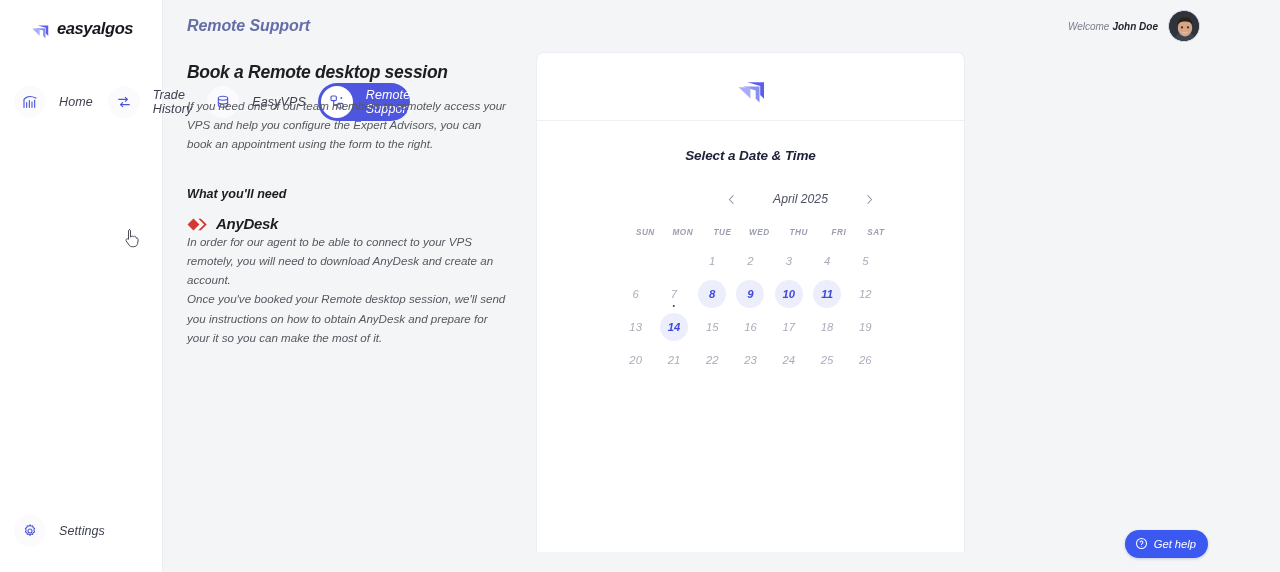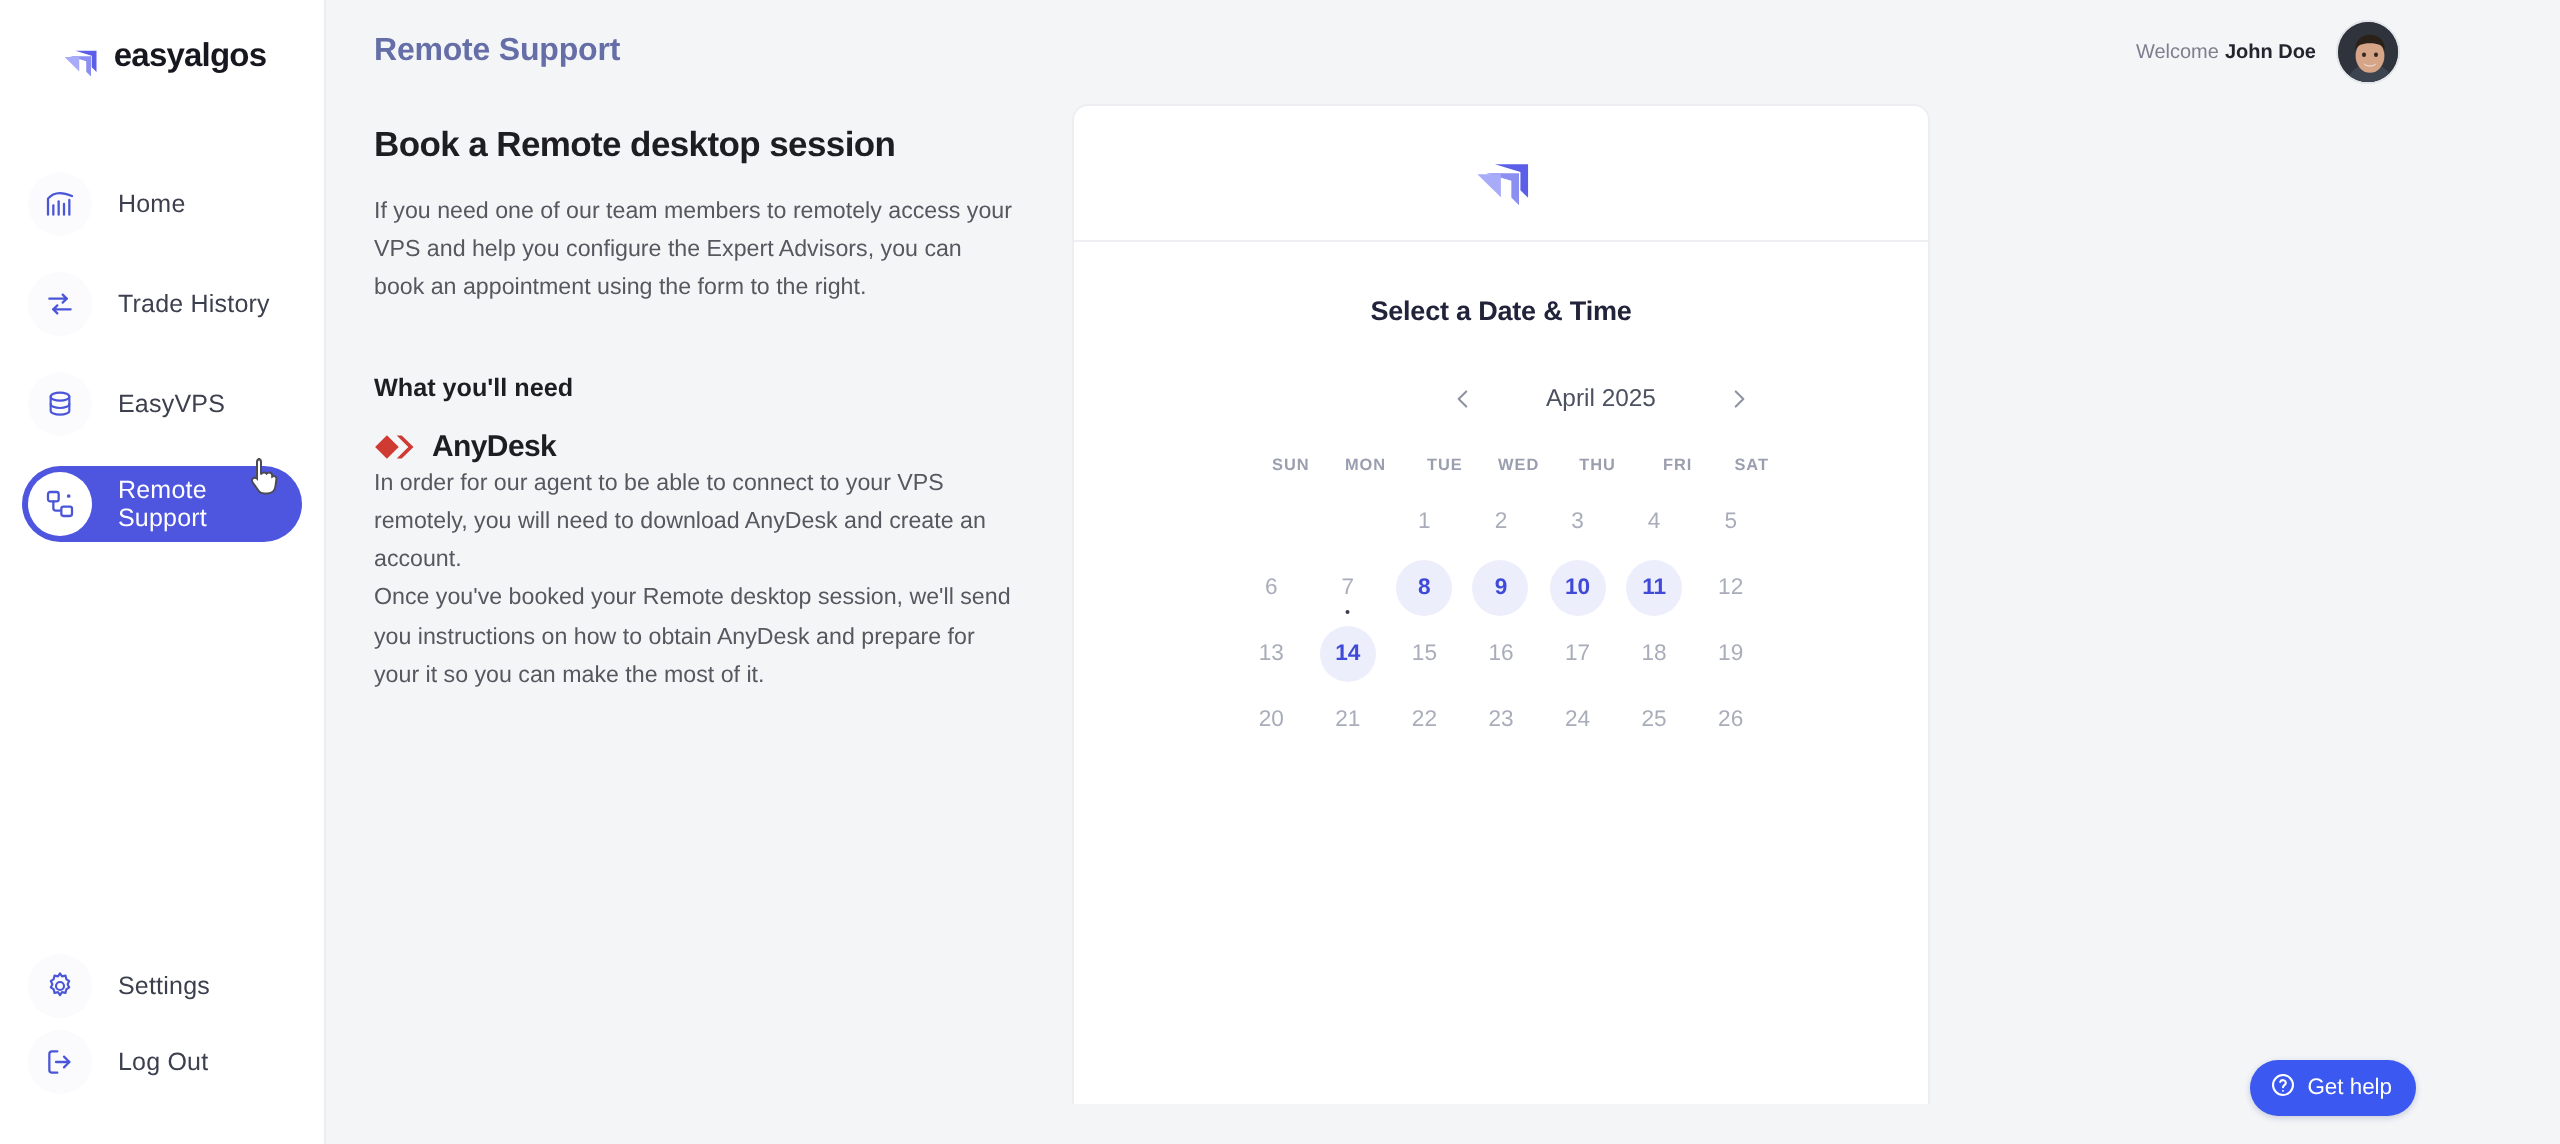--- a/index.html
+++ b/index.html
@@ -3,33 +3,33 @@
 <meta charset="utf-8">
 <style>
   * { margin:0; padding:0; box-sizing:border-box; }
   html,body { width:1280px; height:572px; overflow:hidden; }
   body {
     font-family:"Liberation Sans", sans-serif;
     background:#f4f5f7;
     color:#2d3142;
     -webkit-font-smoothing:antialiased;
   }
-  #app { display:flex; width:1224px; height:572px; }
+  #app { display:flex; width:1224px; height:572px;font-style:italic; }
 
   
   .sidebar {
     width:163px; height:572px; background:#ffffff;
     border-right:1px solid #ececf1;
     display:flex; flex-direction:column; position:relative; flex:none;
   }
   .brand { display:flex; align-items:center; justify-content:center; gap:6px; padding:17px 0 0 0; }
   .brand-mark { width:22px; height:22px; flex:none; }
   .brand-text { font-size:16.5px; font-weight:700; letter-spacing:-0.4px; color:#17171f; }
 
-  .nav { margin-top:44px; display:flex; flex-direction:column; gap:12px; padding:0 11px; }
+  .nav { margin-top:44px; display:flex; flex-direction:row; gap:12px; padding:0 11px; }
   .nav-item {
     display:flex; align-items:center; gap:13px;
     height:38px; border-radius:19px; padding-left:3px;
     cursor:pointer; position:relative;
   }
   .nav-item.active { background:#4e56e0; }
   .nav-ico {
     width:32px; height:32px; border-radius:50%; background:#fbfbfd;
     display:flex; align-items:center; justify-content:center; flex:none;
   }
@@ -191,30 +191,20 @@
 
     <div class="nav-bottom">
       <div class="nav-item">
         <span class="nav-ico">
           <svg viewBox="0 0 24 24" width="16" height="16" fill="none" stroke="#4a55d8" stroke-width="1.6" stroke-linejoin="round">
             <circle cx="12" cy="12" r="3"></circle>
             <path d="M12 2.6 l1.5 2.2 2.6-.6 .6 2.6 2.2 1.5 -1.2 2.4 1.2 2.4 -2.2 1.5 -.6 2.6 -2.6-.6 -1.5 2.2 -1.5-2.2 -2.6 .6 -.6-2.6 -2.2-1.5 1.2-2.4 -1.2-2.4 2.2-1.5 .6-2.6 2.6 .6 Z"></path>
           </svg>
         </span>
         <span class="nav-label">Settings</span>
-      </div>
-      <div class="nav-item">
-        <span class="nav-ico">
-          <svg viewBox="0 0 24 24" width="16" height="16" fill="none" stroke="#4a55d8" stroke-width="1.7" stroke-linecap="round" stroke-linejoin="round">
-            <path d="M10 4 H6 a2 2 0 0 0 -2 2 v12 a2 2 0 0 0 2 2 h4"></path>
-            <path d="M15 8 l4 4 -4 4"></path>
-              <path d="M19 12 H9"></path>
-          </svg>
-        </span>
-        <span class="nav-label">Log Out</span>
       </div>
     </div>
 
     <span class="cursor-hand">
       <svg viewBox="0 0 16 20" width="16" height="20">
         <path d="M5 1.5 c.9 0 1.5 .7 1.5 1.5 v6.2 c.3-.6 .9-1 1.6-1 .5 0 .9 .2 1.2 .6 .3-.4 .7-.6 1.2-.6 .9 0 1.6 .7 1.6 1.6 v.5 c.4-.3 .9-.4 1.3-.2 .6 .3 .9 .9 .8 1.6 l-.5 3.6 c-.3 2-1.9 3.4-3.9 3.4 H8.2 c-1.3 0-2.5-.6-3.2-1.7 L2.2 13 c-.4-.7-.2-1.6 .5-2 .6-.3 1.3-.2 1.8 .3 V3 c0-.8 .6-1.5 1.5-1.5 Z" fill="#ffffff" stroke="#4b4b55" stroke-width="1"></path>
       </svg>
     </span>
   </aside>
 

